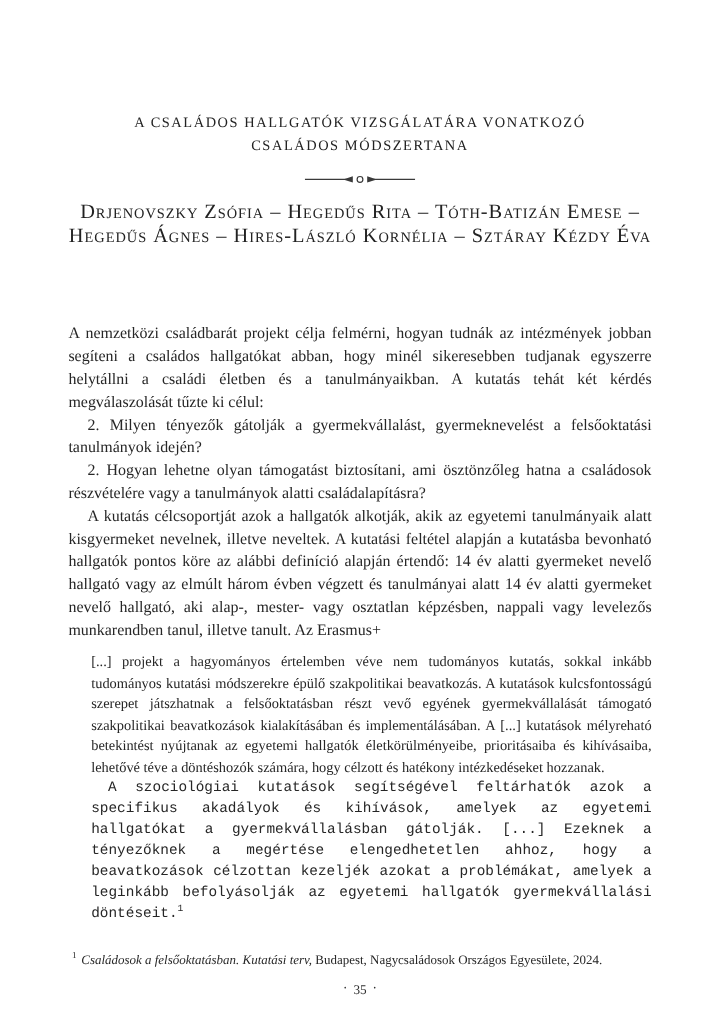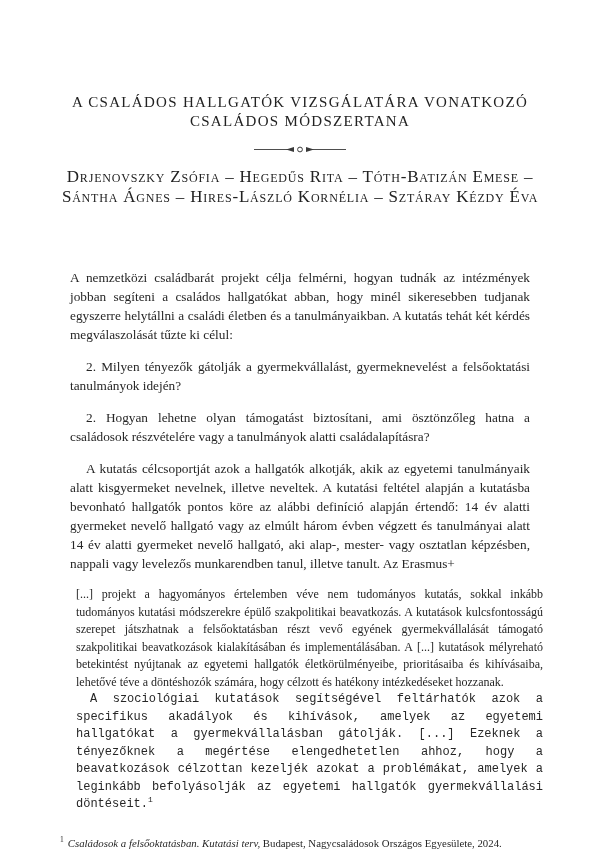--- a/index.html
+++ b/index.html
@@ -15,21 +15,21 @@
     background: #ffffff;
     box-sizing: border-box;
     padding: 93px 57px 0 57px;
     font-family: "Liberation Serif", "DejaVu Serif", serif;
     color: #262626;
     overflow: hidden;
   }
   .chapter-header { text-align: center; }
   .title {
     margin: 0;
-    font-size: 15px;
+    font-size: 12px;
     line-height: 19px;
     font-weight: 400;
     letter-spacing: 1.3px;
     color: #222222;
   }
   .title-line { display: block; }
   .ornament {
     margin: 14px auto 13px auto;
     height: 9px;
     line-height: 0;
@@ -41,21 +41,21 @@
     letter-spacing: 0.8px;
     color: #222222;
   }
   .authors-line { display: block; }
   .body-text {
     margin-top: 61px;
     font-size: 13.3px;
     line-height: 19px;
     text-align: justify;
   }
-  .para { margin: 13px; }
+  .para { margin: 0; }
   .para.indent { text-indent: 16px; }
   .quote {
     margin: 9px 0 0 19px;
     font-size: 12px;
     line-height: 17.5px;
     text-align: justify;
   }
   .quote-para { margin: 0; }
   .quote-para.quote-indent { text-indent: 14px; font-family: Liberation Mono, monospace; }
   .quote sup {
@@ -103,21 +103,21 @@
         <line x1="0" y1="4.5" x2="35" y2="4.5" stroke="#3a3a3a" stroke-width="0.9"></line>
         <polygon points="32,4.5 40,1.9 40,7.1" fill="#3a3a3a"></polygon>
         <circle cx="46" cy="4.5" r="2.4" fill="none" stroke="#3a3a3a" stroke-width="1"></circle>
         <polygon points="60,4.5 52,1.9 52,7.1" fill="#3a3a3a"></polygon>
         <line x1="57" y1="4.5" x2="92" y2="4.5" stroke="#3a3a3a" stroke-width="0.9"></line>
       </svg>
     </div>
 
     <div class="authors">
       <span class="authors-line">Drjenovszky Zsófia – Hegedűs Rita – Tóth-Batizán Emese –</span>
-      <span class="authors-line">Sántha Ágnes – Hires-László Kornélia – Sztáray Kézdy Éva</span>
+      <span class="authors-line">Hegedűs Ágnes – Hires-László Kornélia – Sztáray Kézdy Éva</span>
     </div>
   </header>
 
   <main class="body-text">
     <p class="para">A nemzetközi családbarát projekt célja felmérni, hogyan tudnák az intézmények jobban segíteni a családos hallgatókat abban, hogy minél sikeresebben tudjanak egyszerre helytállni a családi életben és a tanulmányaikban. A kutatás tehát két kérdés megválaszolását tűzte ki célul:</p>
     <p class="para indent">2. Milyen tényezők gátolják a gyermekvállalást, gyermeknevelést a felsőoktatási tanulmányok idején?</p>
     <p class="para indent">2. Hogyan lehetne olyan támogatást biztosítani, ami ösztönzőleg hatna a családosok részvételére vagy a tanulmányok alatti családalapításra?</p>
     <p class="para indent">A kutatás célcsoportját azok a hallgatók alkotják, akik az egyetemi tanulmányaik alatt kisgyermeket nevelnek, illetve neveltek. A kutatási feltétel alapján a kutatásba bevonható hallgatók pontos köre az alábbi definíció alapján értendő: 14 év alatti gyermeket nevelő hallgató vagy az elmúlt három évben végzett és tanulmányai alatt 14 év alatti gyermeket nevelő hallgató, aki alap-, mester- vagy osztatlan képzésben, nappali vagy levelezős munkarendben tanul, illetve tanult. Az Erasmus+</p>
 
     <blockquote class="quote">

